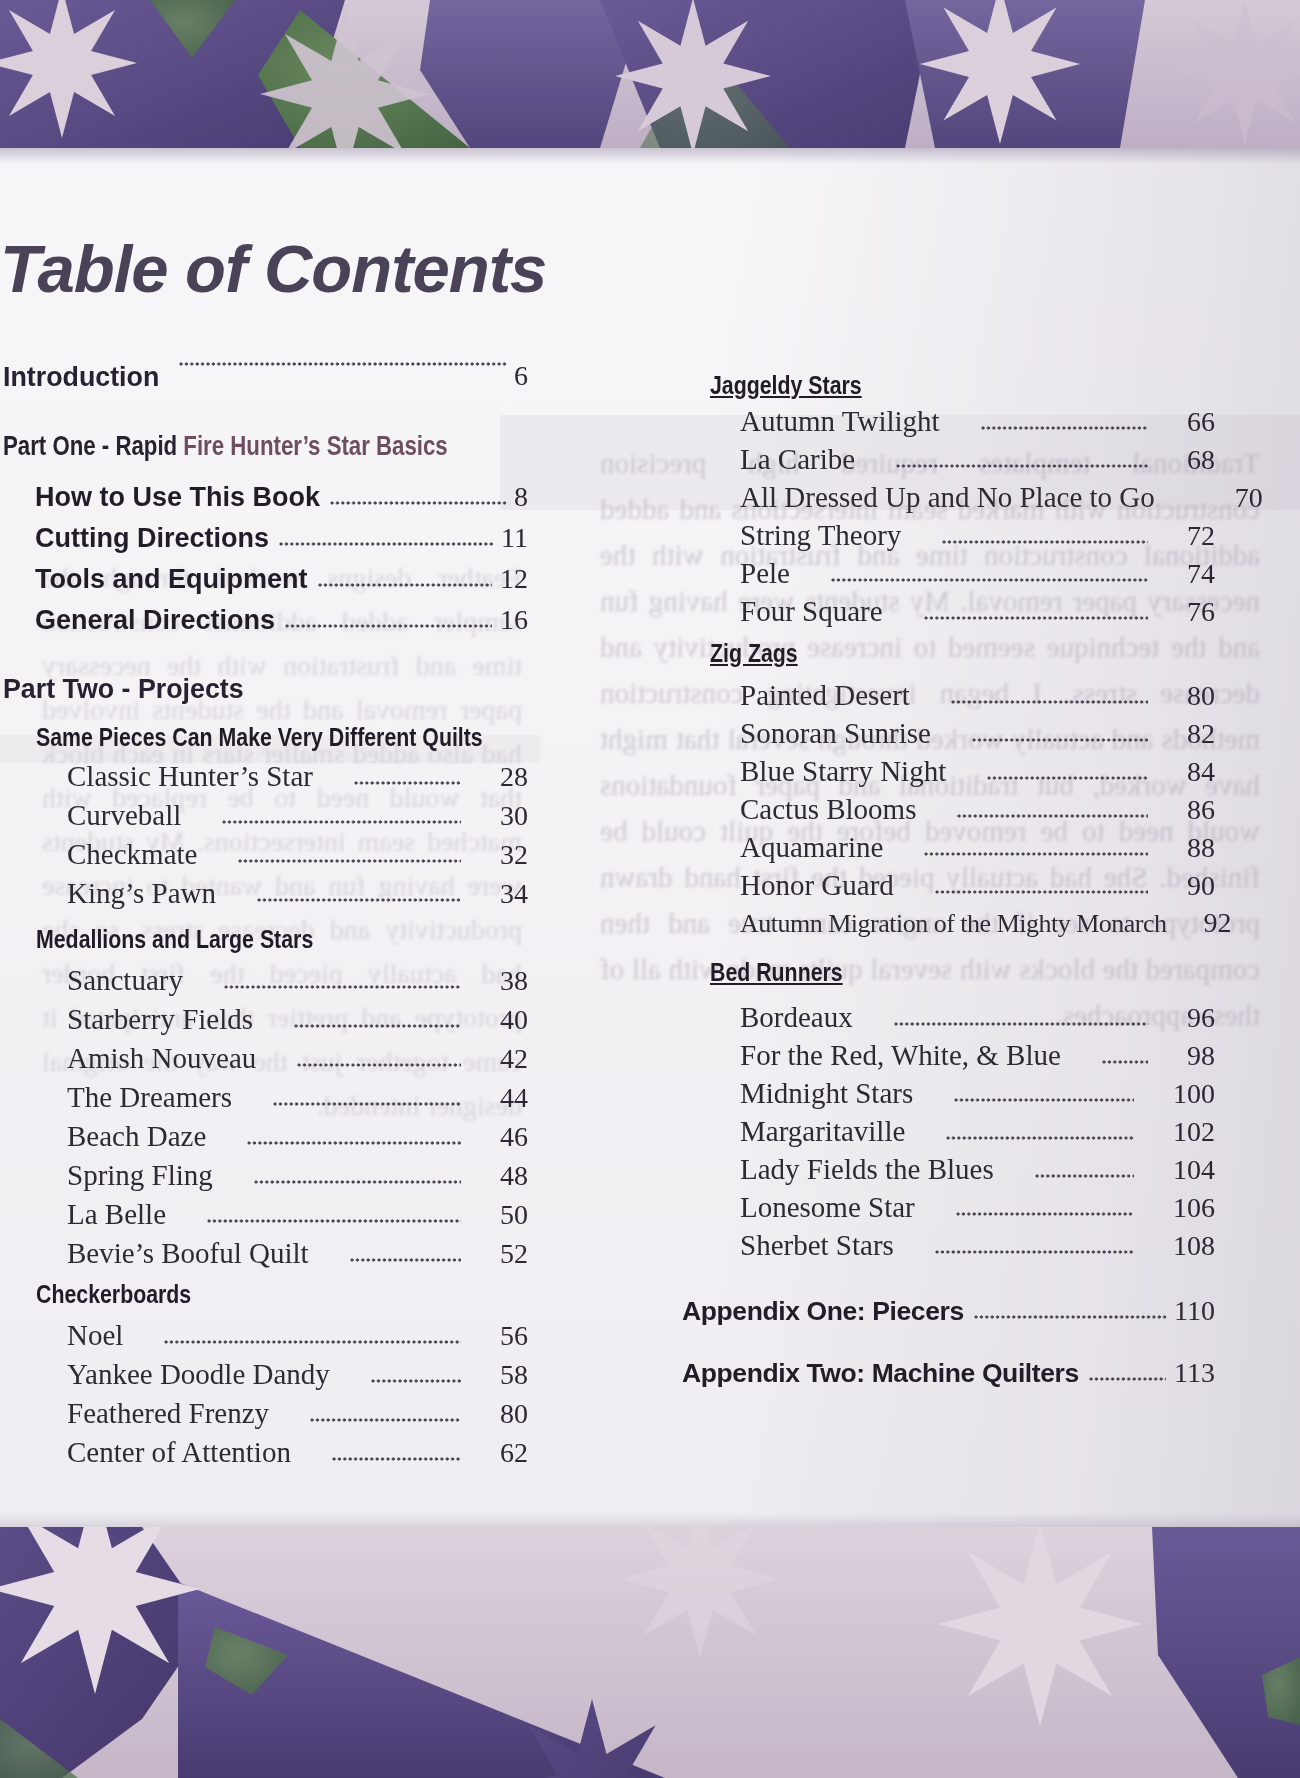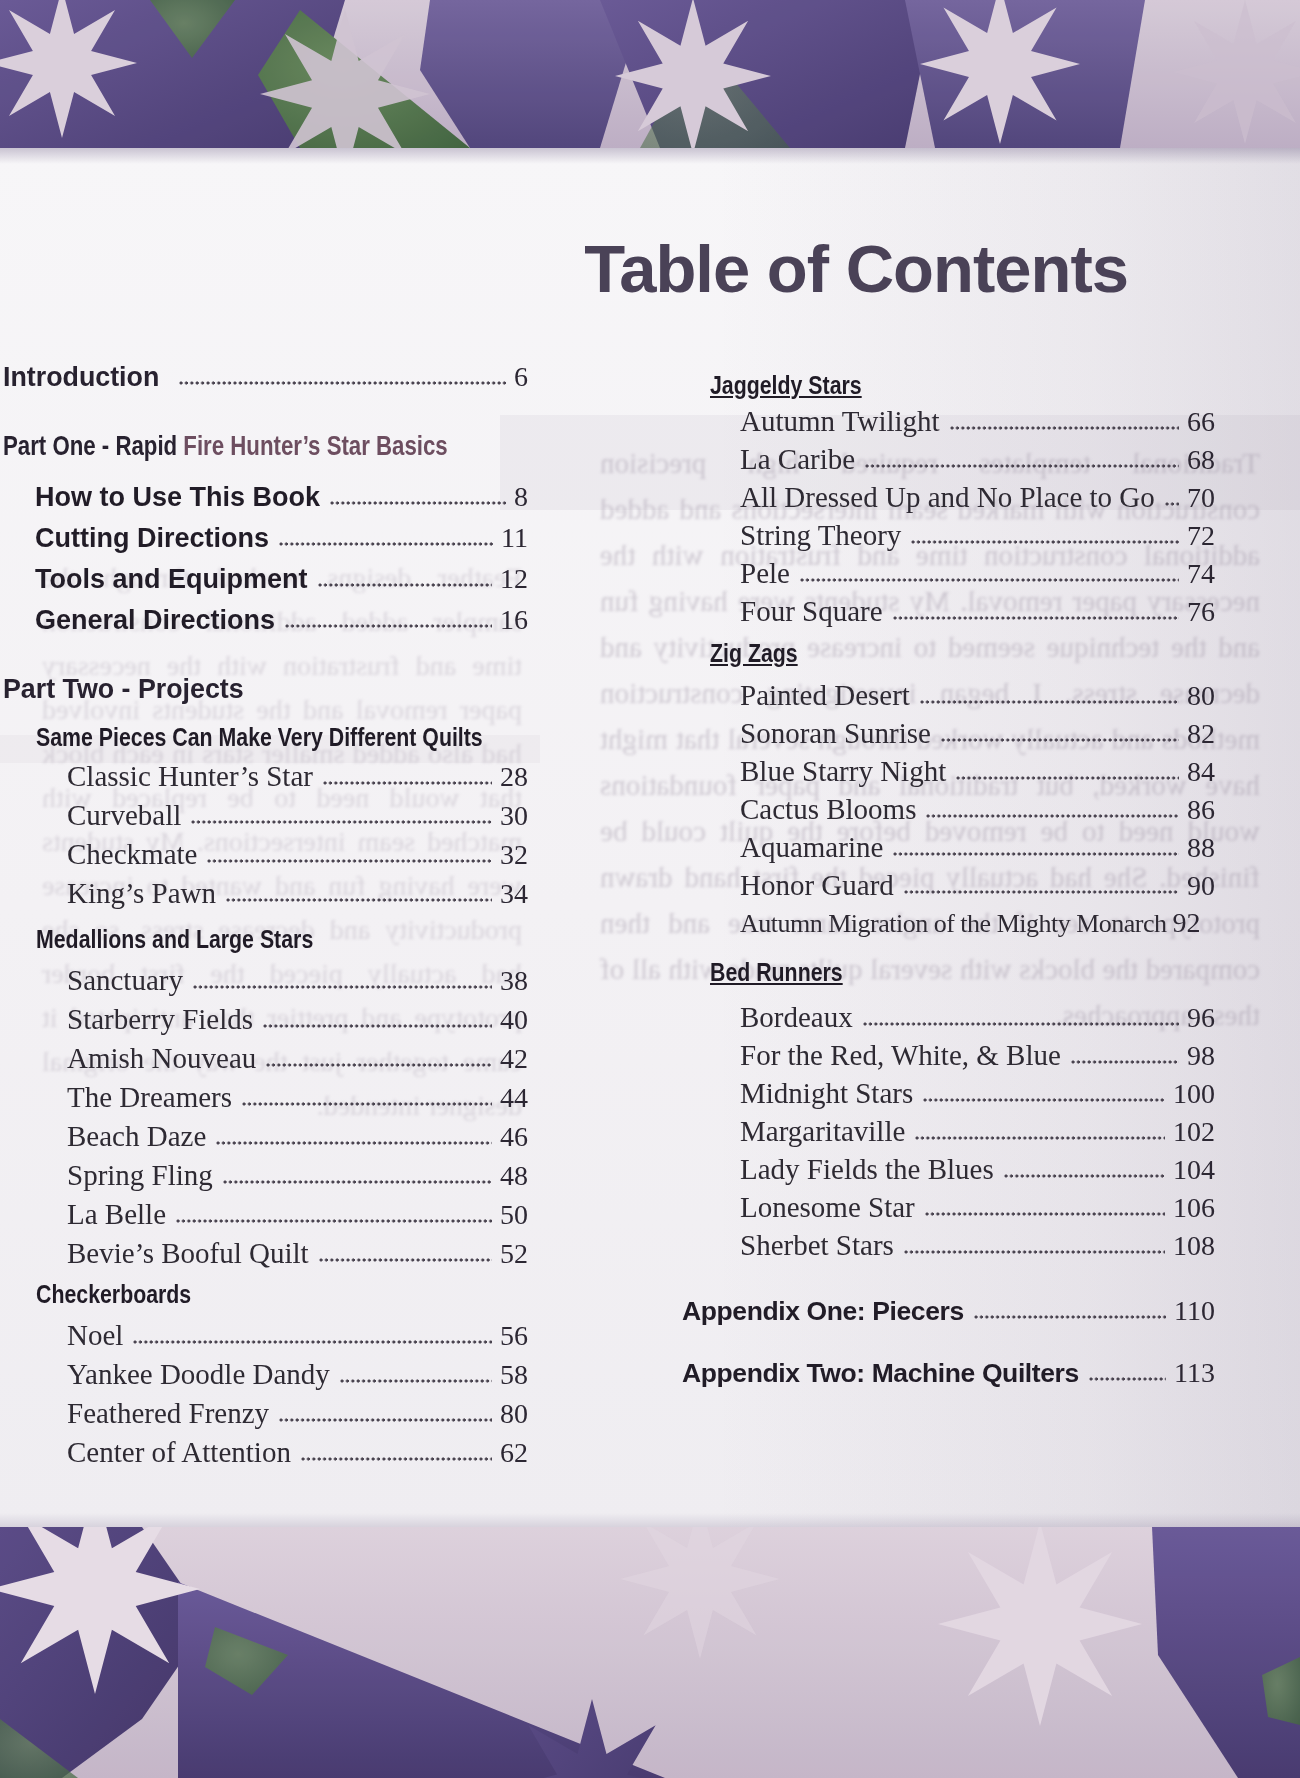--- a/index.html
+++ b/index.html
@@ -23,44 +23,44 @@
   #bottom-shadow{position:absolute;left:0;right:0;top:1513px;height:14px;z-index:2;
     background:linear-gradient(180deg,rgba(70,50,100,0),rgba(70,50,100,.14));}
 
   
   .ghost{position:absolute;z-index:2;font-family:"Liberation Serif",serif;color:#978c9e;
     transform:scaleX(-1);filter:blur(1.7px);text-align:justify;pointer-events:none;}
   #ghost-right{left:600px;top:440px;width:660px;font-size:29px;line-height:46px;opacity:.40;}
   #ghost-left{left:42px;top:556px;width:480px;font-size:28px;line-height:44px;opacity:.28;}
 
   
-  #page-title{position:absolute;left:0;top:230px;width:1128px;text-align:right;z-index:3;
-    font-weight:bold;font-size:67px;letter-spacing:-1px;color:#4a4257;}
+  #page-title{position:absolute;left:0;top:230px;width:1128px;text-align:left;z-index:3;
+    font-weight:bold;font-style:italic;font-size:67px;letter-spacing:-1px;color:#4a4257;}
 
   
   .toc-col{position:absolute;z-index:3;}
   #col-left{left:3px;top:355px;width:525px;}
   #col-right{left:682px;top:368px;width:533px;}
 
   .row{display:flex;align-items:baseline;color:#2c2733;}
   .labwrap{white-space:nowrap;display:inline-block;transform-origin:0 70%;}
   .lab{white-space:nowrap;}
 
-  .part{font-weight:bold;font-size:28.5px;height:42px;line-height:42px;color:#282230;}
+  .part{font-weight:bold;font-size:28.5px;height:42px;line-height:42px;color:#282230;align-items:flex-end;}
   .part .labwrap{transform:scaleX(.94);}
   .part.squeeze .labwrap{transform:scaleX(.78);}
   .lab2{color:#6d4e60;}
 
   .sub{font-weight:bold;font-size:27px;height:41px;line-height:41px;padding-left:32px;color:#211c27;}
 
   .section{font-weight:bold;font-size:26px;height:40px;line-height:40px;padding-left:33px;color:#201b26;}
   .section .labwrap{transform:scaleX(.82);}
   #col-right .section{height:34px;line-height:34px;padding-left:28px;text-decoration:underline;}
 
-  .item{font-family:"Liberation Serif",serif;font-size:29px;height:39px;line-height:39px;padding-left:64px;color:#2e2a33;}
+  .item{font-family:"Liberation Serif",serif;font-size:29px;height:39px;line-height:39px;padding-left:64px;color:#2e2a33;gap:31px;}
   #col-right .item{height:38px;line-height:38px;padding-left:58px;}
   .item.fit{font-size:26px;letter-spacing:-.5px;}
 
   .appendix{font-weight:bold;font-size:26.5px;letter-spacing:-.4px;height:42px;line-height:42px;color:#211c27;}
 
   .pg{font-family:"Liberation Serif",serif;font-weight:normal;letter-spacing:0;
     font-size:28px;padding-left:6px;color:#2c2733;}
   .dots{flex:1 1 auto;height:12px;margin:0 2px 0 10px;align-self:baseline;min-width:0;
     background-image:radial-gradient(circle at 2px 9px,#49434f 1.35px,rgba(0,0,0,0) 1.8px);
     background-size:5.4px 12px;background-repeat:repeat-x;}

